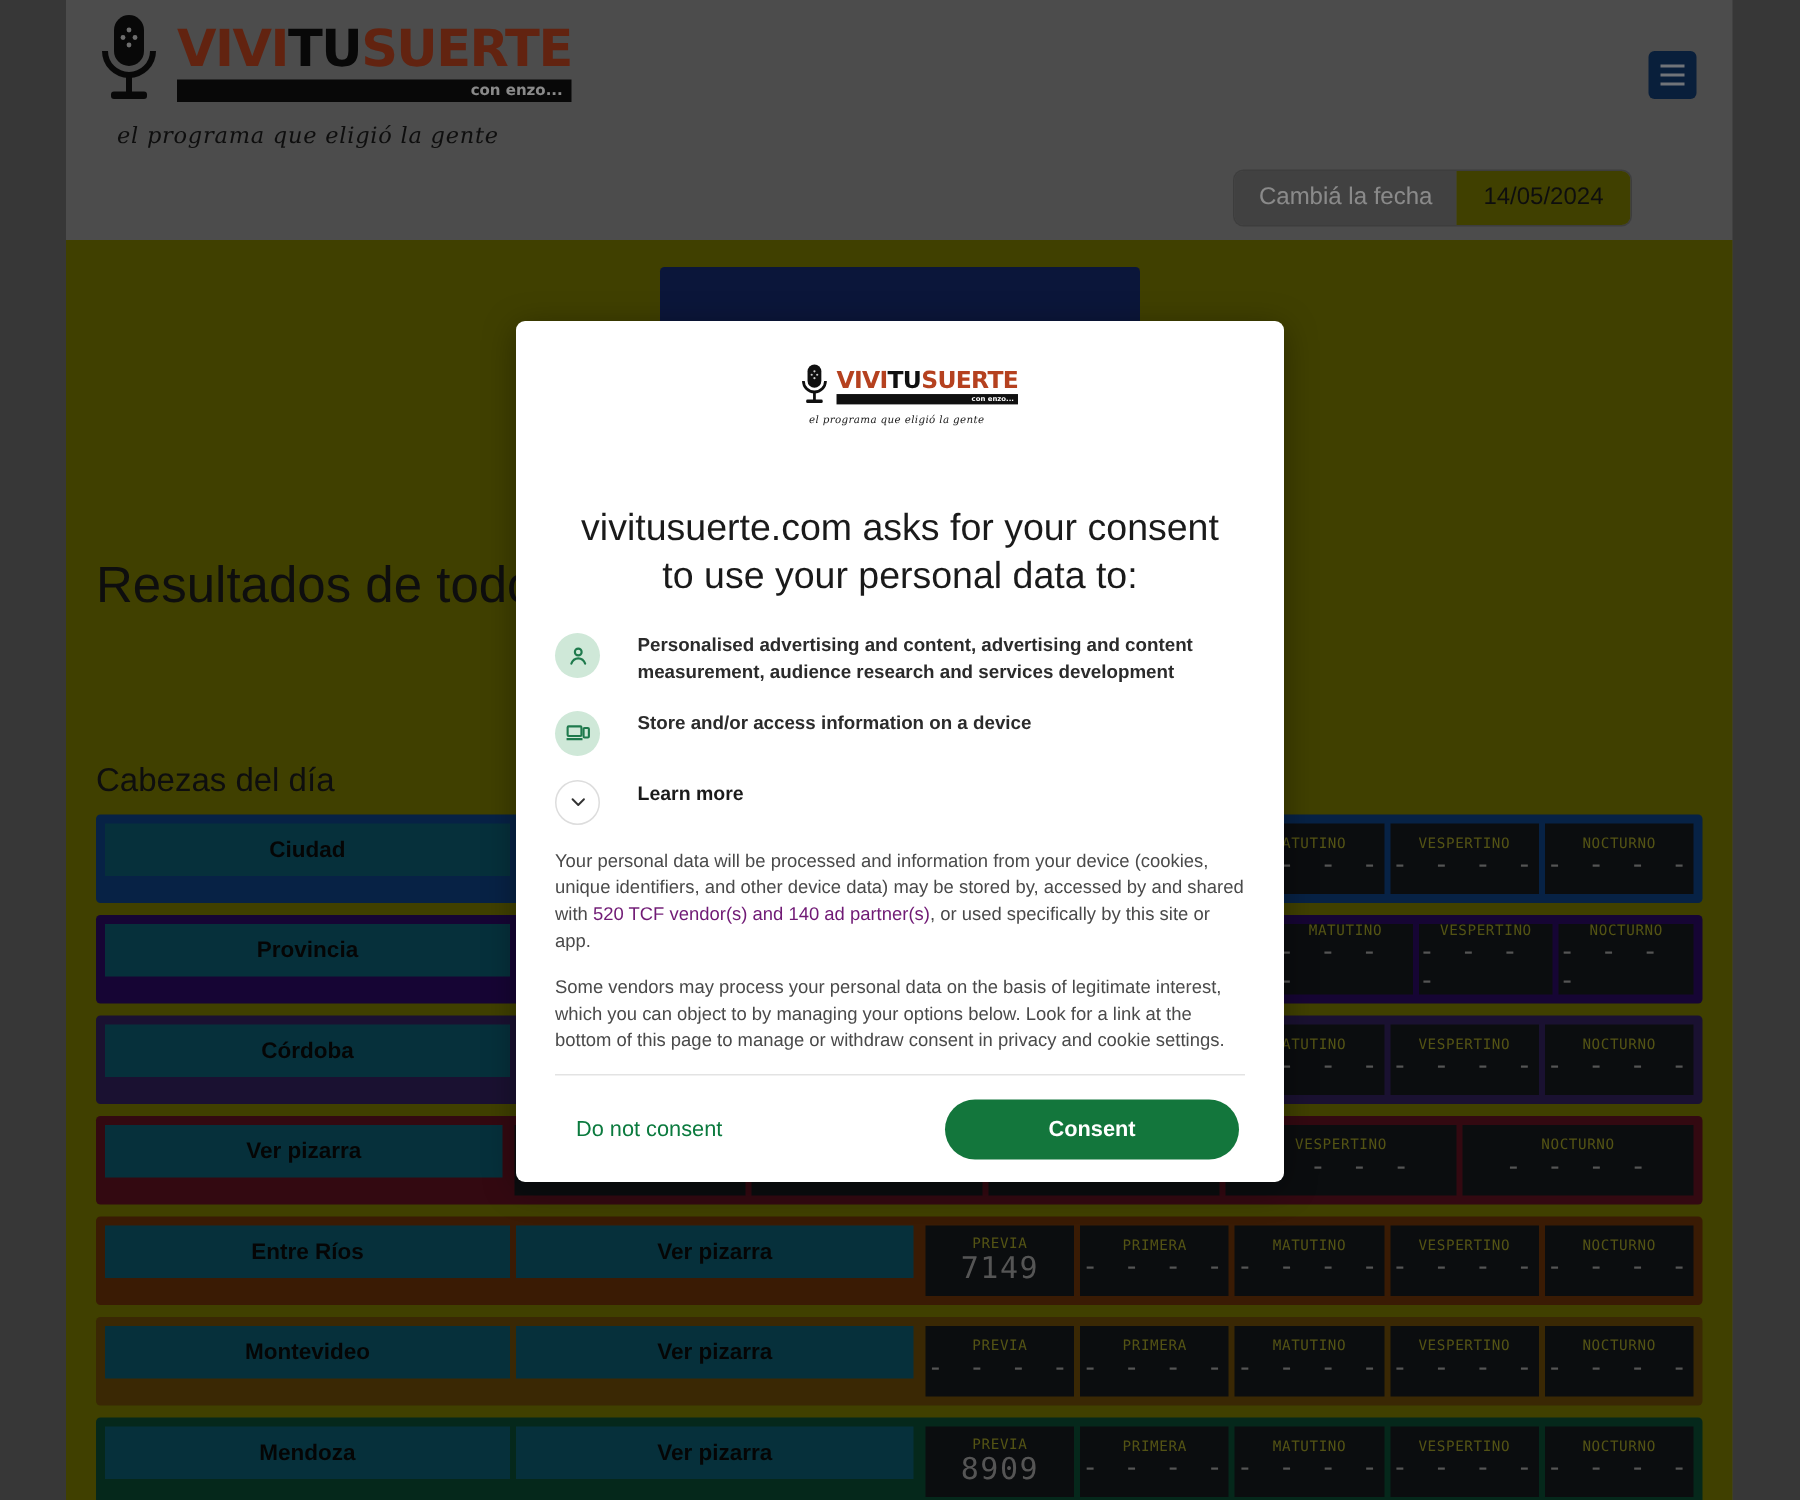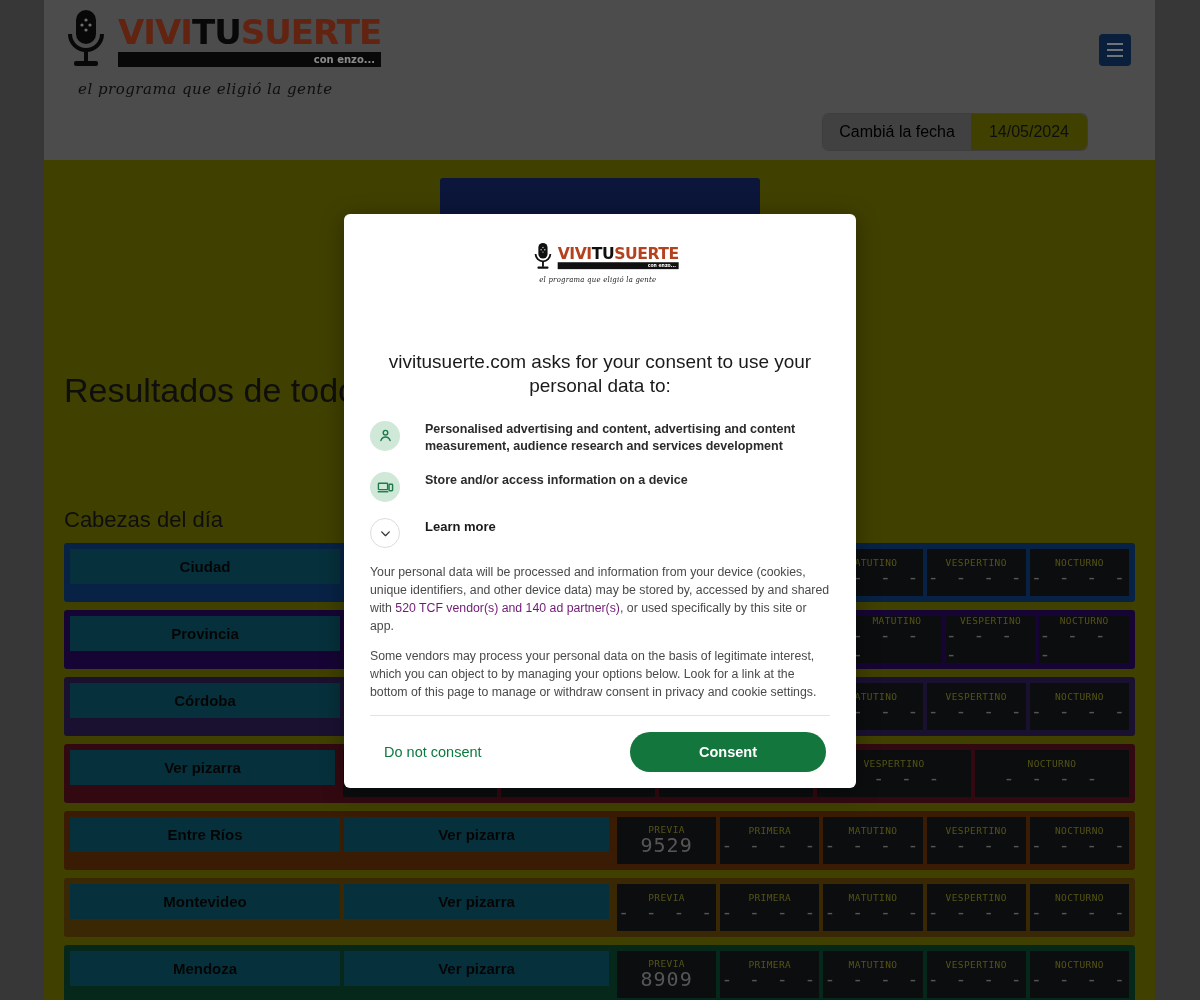--- a/index.html
+++ b/index.html
@@ -72,21 +72,21 @@
     cursor: pointer;
   }
   .burger i { display:block; width: 16px; height: 2px; background: #cfd6df; }
 
   .date-bar {
     position: absolute; right: 68px; top: 114px;
     display: flex; border-radius: 6px; overflow: hidden;
     box-shadow: 0 0 0 1px rgba(0,0,0,.18);
   }
   .date-label {
-    background: #797979; color: #000000;
+    background: #797979; color: #ffffff;
     font-size: 16px; padding: 9px 16px; white-space: nowrap;
   }
   .date-value {
     background: #777700; color: #1b1b1b;
     font-size: 16px; padding: 9px 18px; white-space: nowrap;
   }
 
   
   .content {
     background: #777700;
@@ -163,23 +163,23 @@
     background: #ffffff;
     border-radius: 6px;
     box-shadow: 0 4px 22px rgba(0,0,0,.35);
     padding: 22px 26px 0 26px;
     overflow: hidden;
     font-family: "Liberation Sans", sans-serif;
   }
   .dlg-logo { display: flex; justify-content: center; margin-top: 6px; }
   .dlg-logo-inner { transform: scale(.46); transform-origin: top center; width: 300px; height: 88px; }
   .dlg-headline {
-    margin-top: 20px;
+    margin-top: 6px;
     text-align: center;
-    font-size: 19px; color: #1a1a1a; line-height: 1.28;
+    font-size: 25px; color: #1a1a1a; line-height: 1.28;
     padding: 0 4px;
   }
   .purposes { margin-top: 22px; }
   .purpose {
     display: flex; align-items: flex-start; gap: 25px;
     margin-bottom: 16px;
     font-weight: bold;
   }
   .p-icon {
     flex: 0 0 30px; width: 30px; height: 30px; border-radius: 50%;
@@ -372,21 +372,21 @@
                 <div class="val empty">- - - -</div>
               </div>
             </div>
           </div>
           <div class="row" style="background: rgb(107, 50, 8);">
             <button class="btn-name">Entre Ríos</button>
             <button class="btn-board">Ver pizarra</button>
             <div class="draws">
               <div class="draw">
                 <div class="lbl">PREVIA</div>
-                <div class="val">9529</div>
+                <div class="val">7149</div>
               </div>
               <div class="draw">
                 <div class="lbl">PRIMERA</div>
                 <div class="val empty">- - - -</div>
               </div>
               <div class="draw">
                 <div class="lbl">MATUTINO</div>
                 <div class="val empty">- - - -</div>
               </div>
               <div class="draw">

